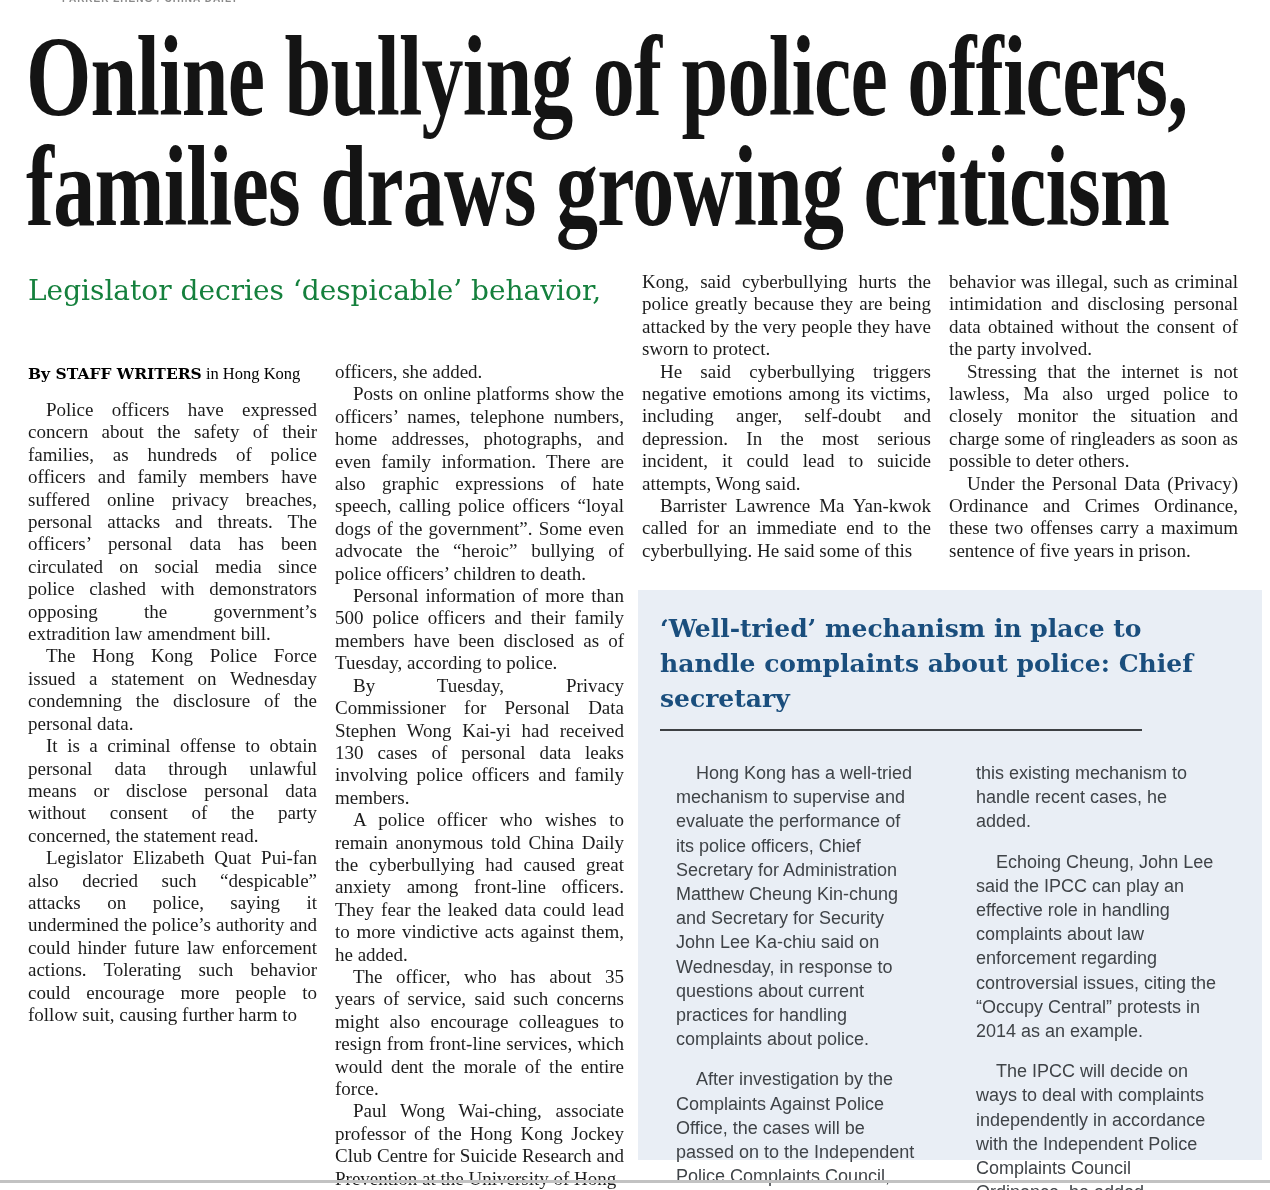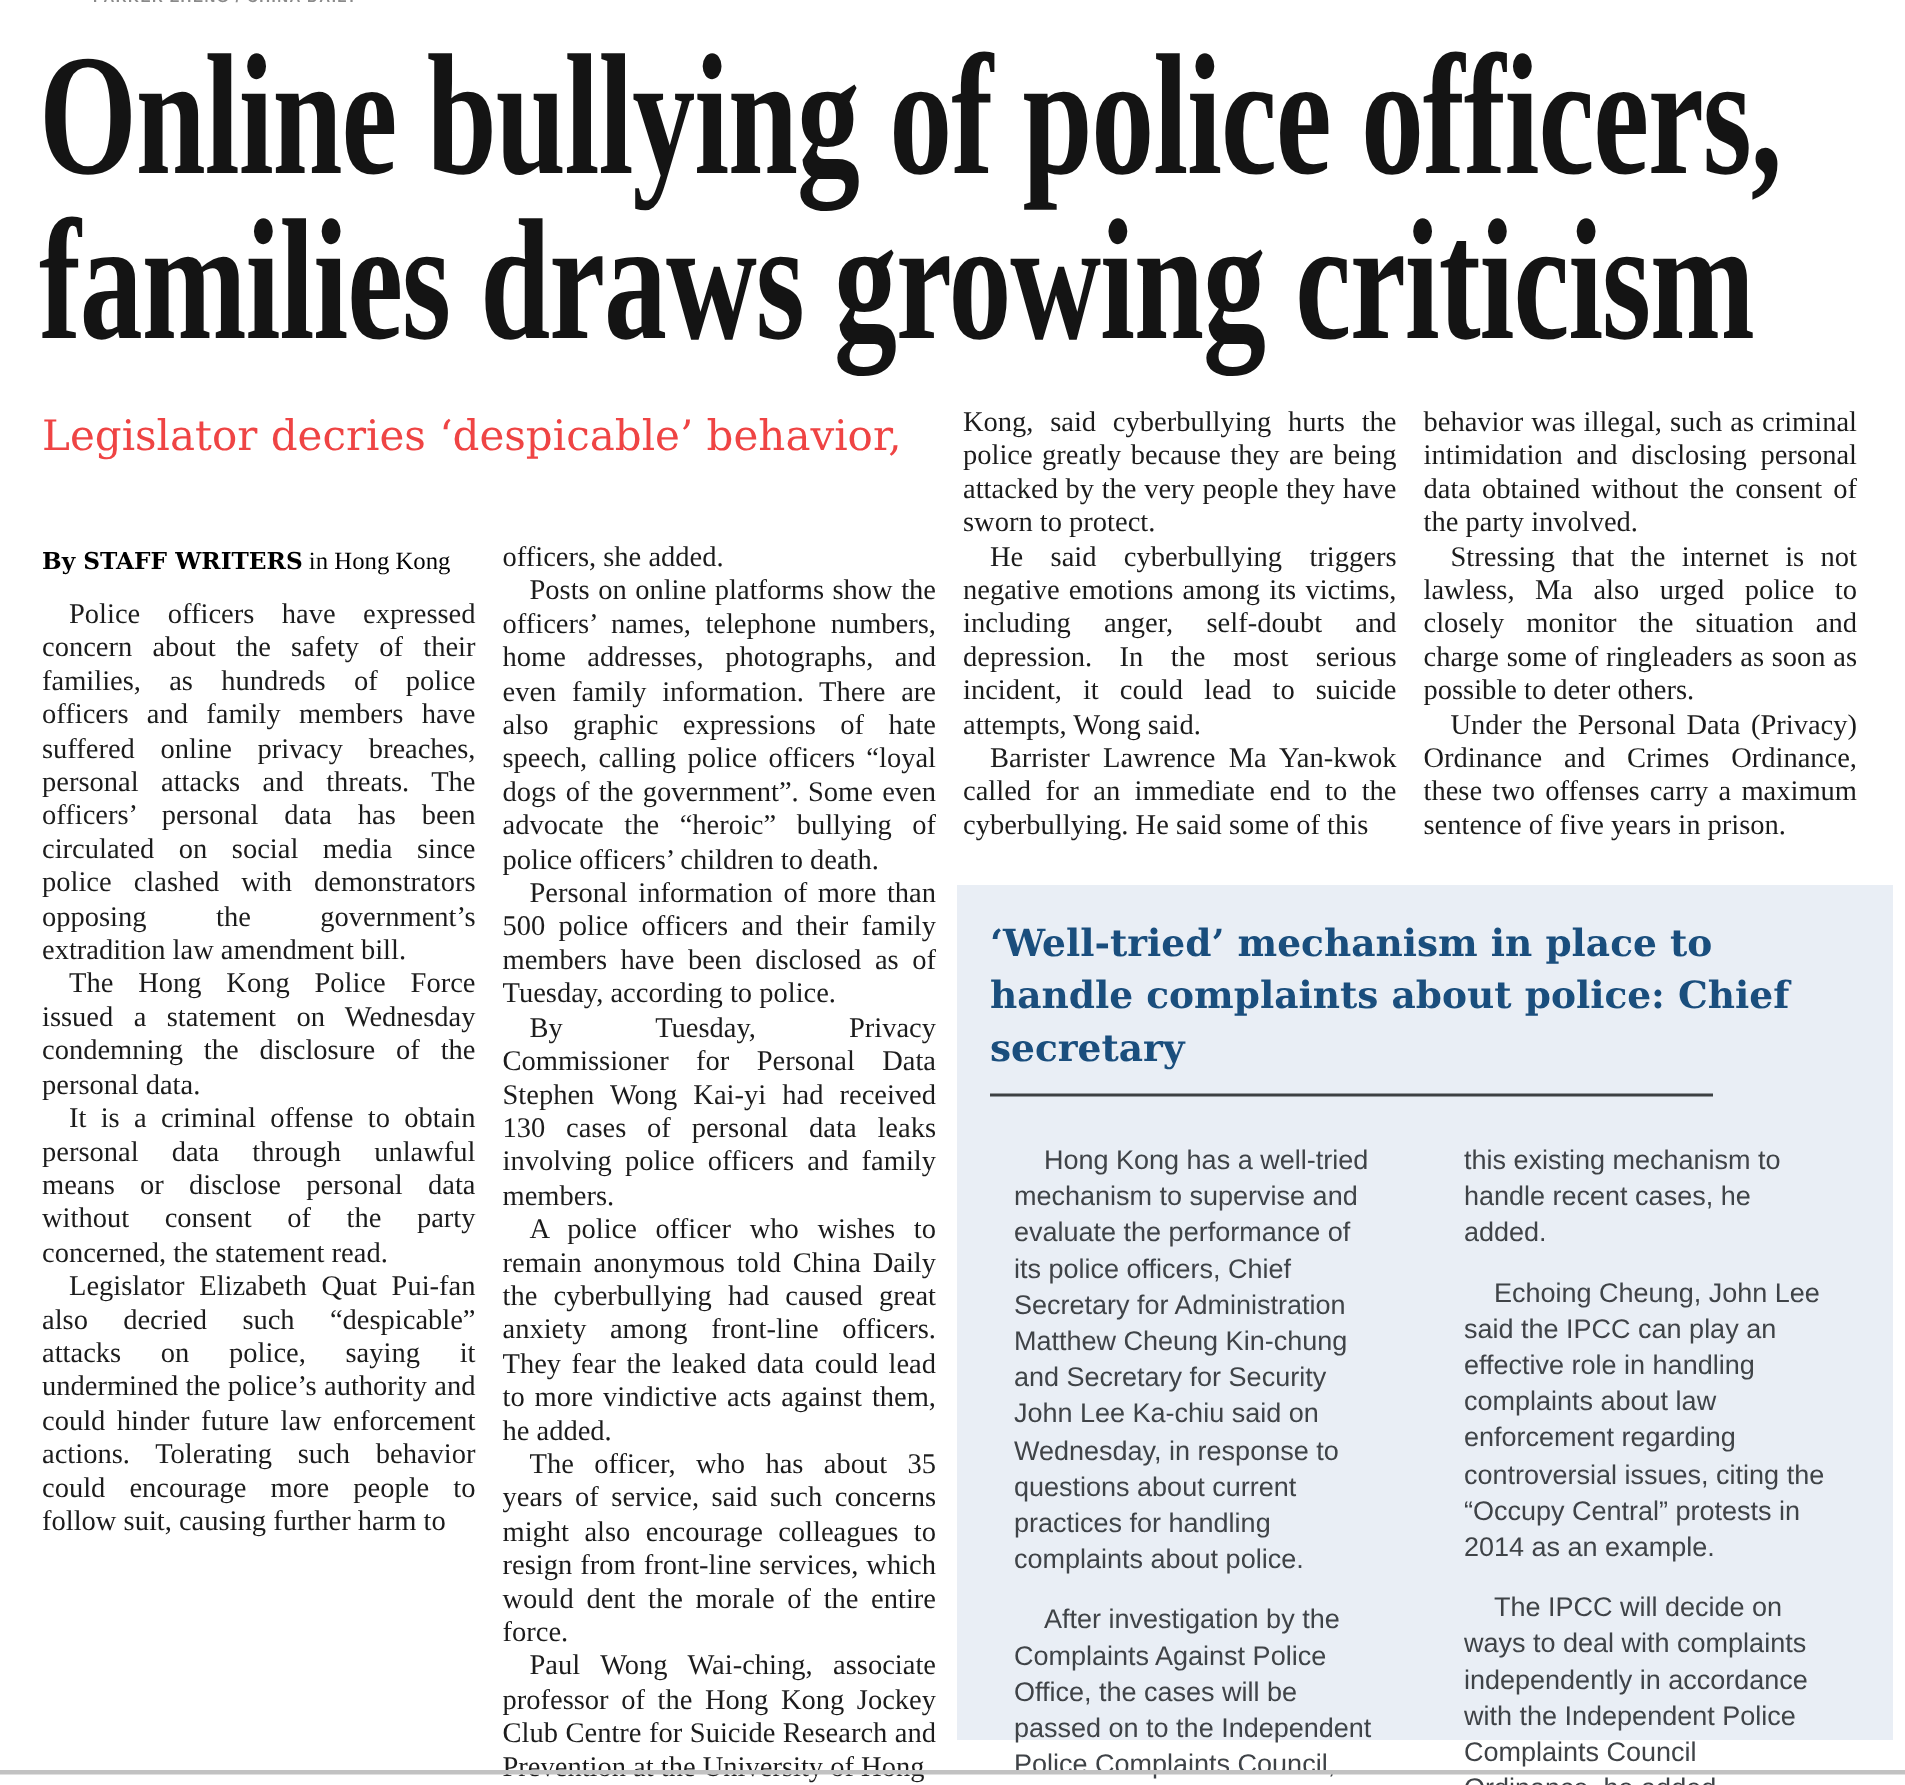--- a/index.html
+++ b/index.html
@@ -45,21 +45,21 @@
     transform-origin:0 50%;
   }
   
   .deck{
     position:absolute;
     left:28px;
     top:272px;
     font-family:"DejaVu Serif",serif;
     font-size:28px;
     line-height:38px;
-    color:#ef4444;
+    color:#15803d;
   }
   .deck-line{display:block;white-space:nowrap;}
   
   .byline{
     position:absolute;
     left:28px;
     top:364px;
     font-size:16.5px;
     color:#000000;
   }

